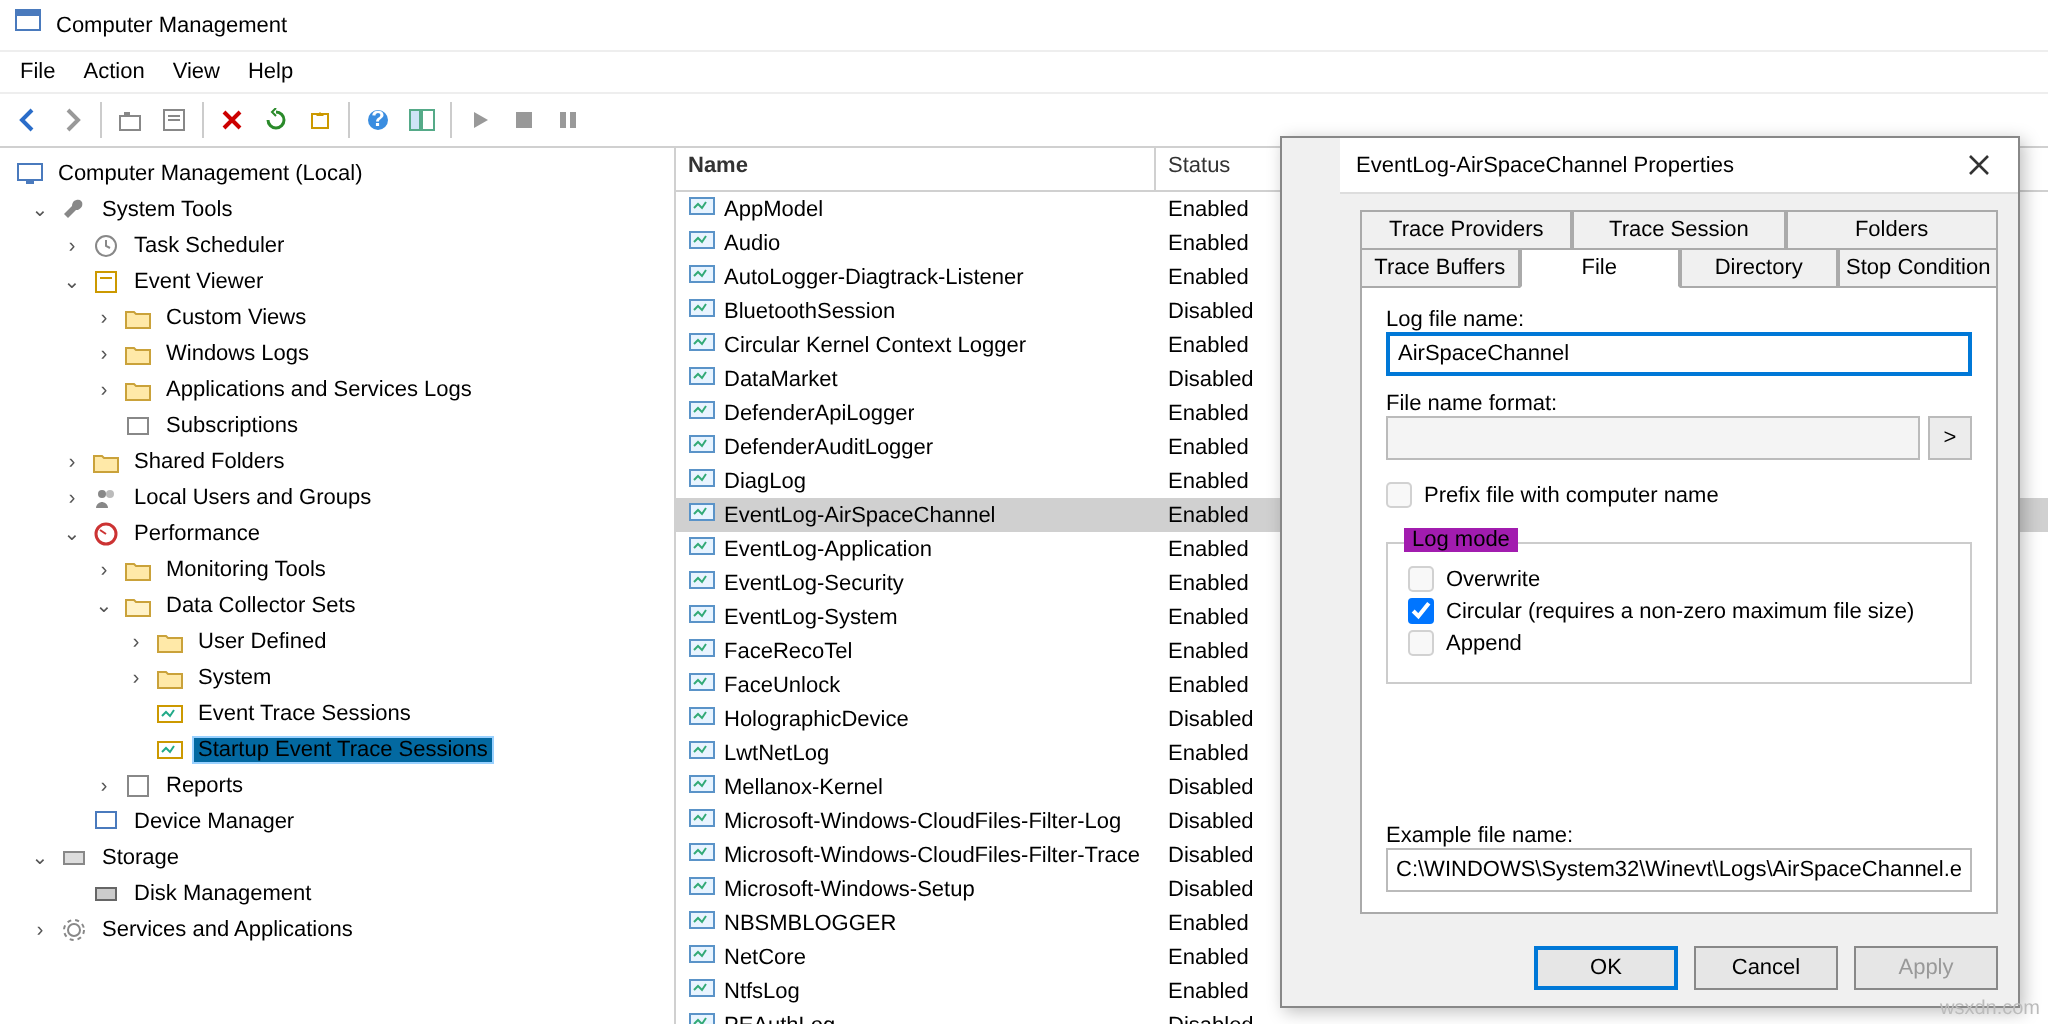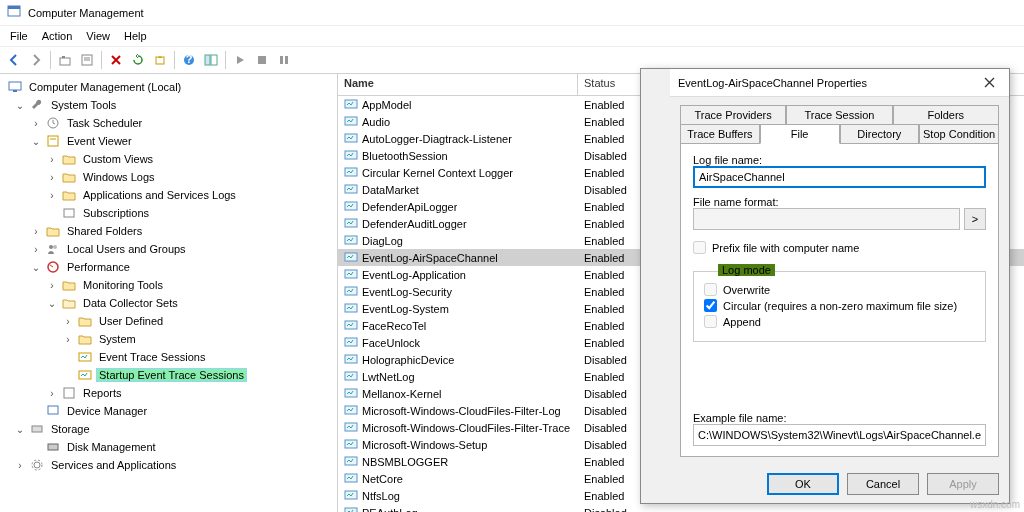--- a/index.html
+++ b/index.html
@@ -10,21 +10,21 @@
 .menubar span { padding: 2px 6px; }
 .toolbar { height: 28px; display: flex; align-items: center; gap: 2px; padding: 0 4px; border-top: 1px solid #eee; border-bottom: 1px solid #d0d0d0; }
 .tb-btn { width: 20px; height: 20px; display: flex; align-items: center; justify-content: center; border: 1px solid transparent; }
 .tb-sep { width: 1px; height: 18px; background: #ccc; margin: 0 2px; }
 .main { display: flex; height: calc(512px - 26px - 20px - 28px); }
 .tree { width: 338px; border-right: 1px solid #d0d0d0; overflow-y: auto; padding: 4px 0; }
 .tree-row { display: flex; align-items: center; height: 18px; white-space: nowrap; }
 .tree-row .tw { width: 12px; text-align: center; color: #555; font-size: 10px; cursor: pointer; }
 .tree-row .ic { width: 16px; height: 16px; margin: 0 3px; display: flex; align-items: center; justify-content: center; }
 .tree-row .lbl { padding: 1px 3px; }
-.tree-row.sel .lbl { background: #86efac; border: 1px solid #99d1ff; padding: 0 2px; }
+.tree-row.sel .lbl { background: #0369a1; border: 1px solid #99d1ff; padding: 0 2px; }
 .list { flex: 1; position: relative; overflow: hidden; }
 .cols { display: flex; border-bottom: 1px solid #d0d0d0; height: 22px; }
 .col { border-right: 1px solid #d0d0d0; padding: 3px 6px; color: #333; }
 .col.name { width: 240px; font-weight: bold; }
 .col.status { width: 90px; }
 .rows { overflow-y: auto; height: calc(100% - 22px); }
 .row { display: flex; height: 17px; align-items: center; }
 .row .cell-name { width: 240px; padding-left: 6px; display: flex; align-items: center; gap: 4px; overflow: hidden; }
 .row .cell-status { width: 90px; padding-left: 6px; }
 .row.sel { background: #d0d0d0; }
@@ -37,21 +37,21 @@
 .tab { background: #f0f0f0; border: 1px solid #aaa; padding: 3px 0; margin-bottom: -1px; text-align: center; position: relative; }
 .tab.row1 { width: 33.33%; }
 .tab.row2 { width: 25%; }
 .tab.active { background: #fff; border-bottom-color: #fff; z-index: 1; }
 .tabpanel { border: 1px solid #aaa; background: #fff; padding: 10px 12px; display: flex; flex-direction: column; gap: 8px; }
 .fld-lbl { color: #000; }
 .txt { border: 1px solid #7a9fd4; background: #fff; padding: 2px 4px; width: 100%; height: 22px; }
 .txt.sel { background: #fff; border: 2px solid #0078d7; }
 .txt.disabled { background: #f4f4f4; border-color: #bbb; }
 .group { border: 1px solid #ccc; padding: 8px 10px 10px 10px; position: relative; margin-top: 6px; }
-.group .legend { position: absolute; top: -8px; left: 24px; background: #4d7c0f; padding: 0 4px; }
+.group .legend { position: absolute; top: -8px; left: 8px; background: #a21caf; padding: 0 4px; }
 .chk { display: flex; align-items: center; gap: 6px; margin: 3px 0; }
 .chk input { width: 13px; height: 13px; }
 .btns { display: flex; justify-content: flex-end; gap: 8px; padding: 8px 10px; }
 .btn { min-width: 72px; height: 22px; border: 1px solid #888; background: #e6e6e6; display: flex; align-items: center; justify-content: center; }
 .btn.default { border: 1px solid #0078d7; box-shadow: 0 0 0 1px #0078d7 inset; }
 .btn.disabled { color: #999; }
 .wm { position: absolute; right: 4px; bottom: 2px; color: #bbb; font-size: 10px; }
 .row-ext { display: flex; gap: 4px; }
 .row-ext .txt { flex: 1; }
 .row-ext .gt { width: 22px; height: 22px; border: 1px solid #bbb; background: #ececec; display: flex; align-items: center; justify-content: center; }

